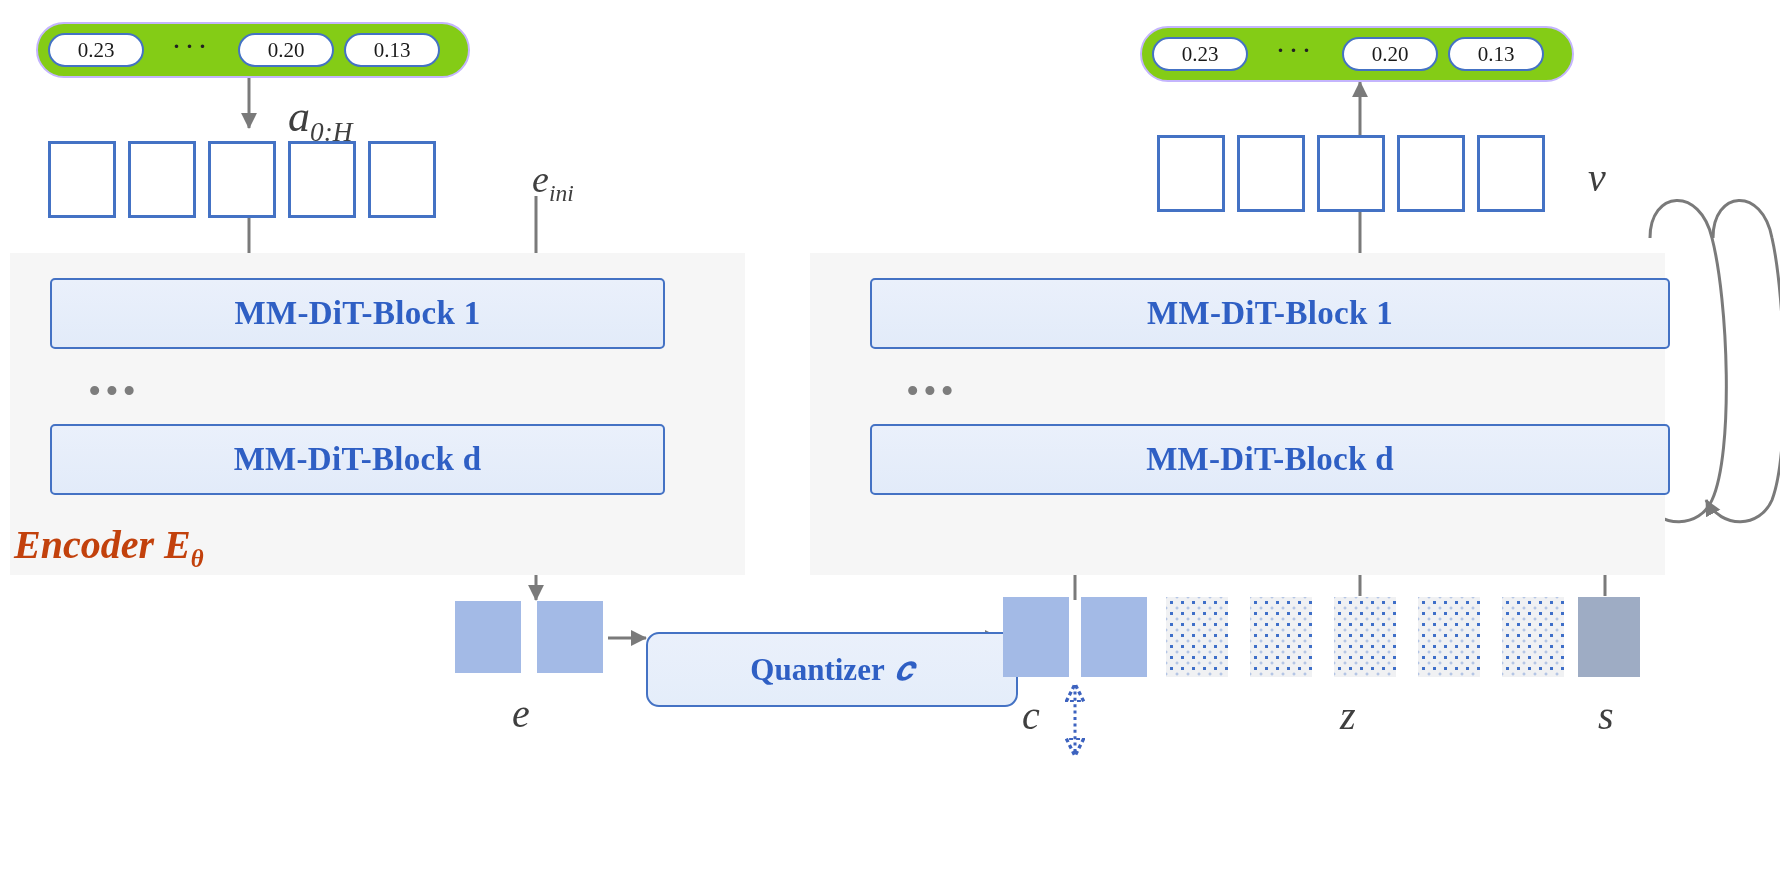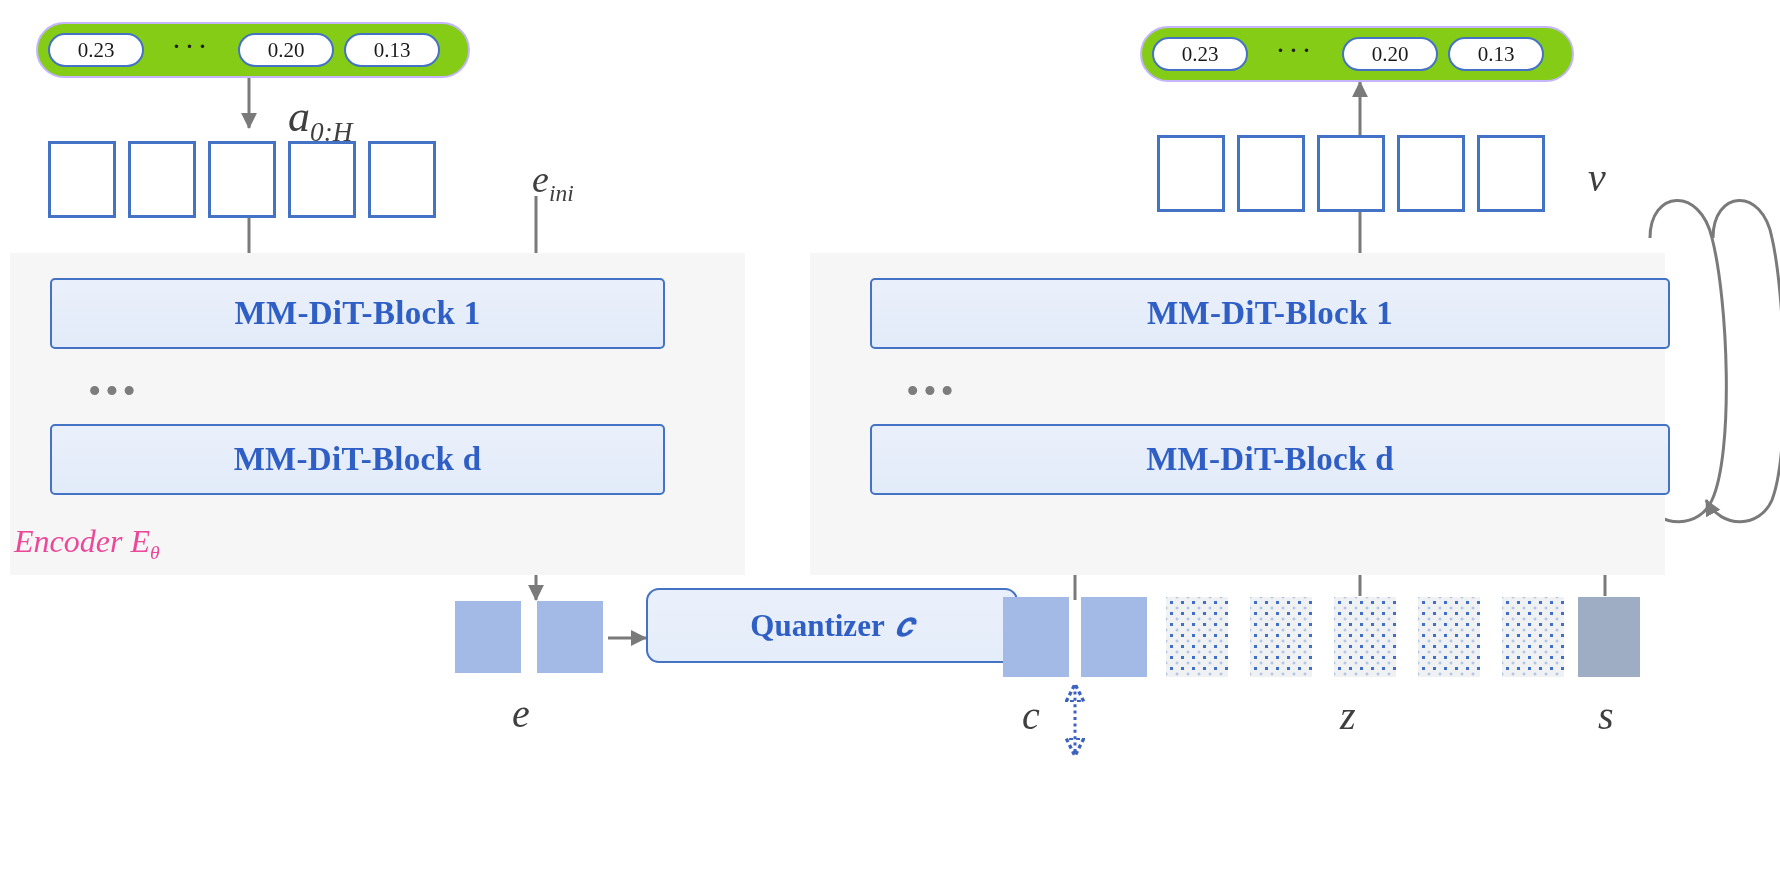--- a/index.html
+++ b/index.html
@@ -85,22 +85,22 @@
     letter-spacing:4px;line-height:1;
   }
 
   
   .mathlbl{
     font-family:"Liberation Serif", serif;font-style:italic;
     color:#3f3f3f;white-space:nowrap;line-height:1;
   }
   .mathlbl sub{font-size:.62em;font-style:italic;}
   .panel-label{
-    font-family:"Liberation Serif", serif;font-style:italic;font-weight:normal;
-    color:#ec4899;white-space:nowrap;line-height:1;font-size:32px;
+    font-family:"Liberation Serif", serif;font-style:italic;font-weight:bold;
+    color:#c2410c;white-space:nowrap;line-height:1;font-size:40px;
   }
   .panel-label sub{font-size:.62em;}
 
   svg.overlay{position:absolute;left:0;top:0;width:1780px;height:892px;
               pointer-events:none;overflow:visible;}
 </style>
 </head>
 <body>
 
 <div id="stage">
@@ -200,21 +200,21 @@
 
   <div class="abs dit-block" style="left:870px;top:278px;width:800px;height:71px;">MM-DiT-Block 1</div>
   <div class="abs dots-mid" style="left:906px;top:372px;">•••</div>
   <div class="abs dit-block" style="left:870px;top:424px;width:800px;height:71px;">MM-DiT-Block d</div>
 
 
   <div class="abs sq-solid" style="left:455px;top:601px;width:66px;height:72px;"></div>
   <div class="abs sq-solid" style="left:537px;top:601px;width:66px;height:72px;"></div>
   <div class="abs mathlbl" style="left:512px;top:694px;font-size:40px;">e</div>
 
-  <div class="abs quantizer" style="left:646px;top:588px;width:372px;height:75px;">
+  <div class="abs quantizer" style="left:646px;top:632px;width:372px;height:75px;">
     <span>Quantizer</span>
     <span class="script-q">𝒄</span>
   </div>
 
   <div class="abs sq-solid" style="left:1003px;top:597px;width:66px;height:80px;"></div>
   <div class="abs sq-solid" style="left:1081px;top:597px;width:66px;height:80px;"></div>
   <div class="abs mathlbl" style="left:1022px;top:696px;font-size:40px;">c</div>
 
   <div class="abs sq-noise" style="left:1166px;top:597px;width:62px;height:80px;"></div>
   <div class="abs sq-noise" style="left:1250px;top:597px;width:62px;height:80px;"></div>

